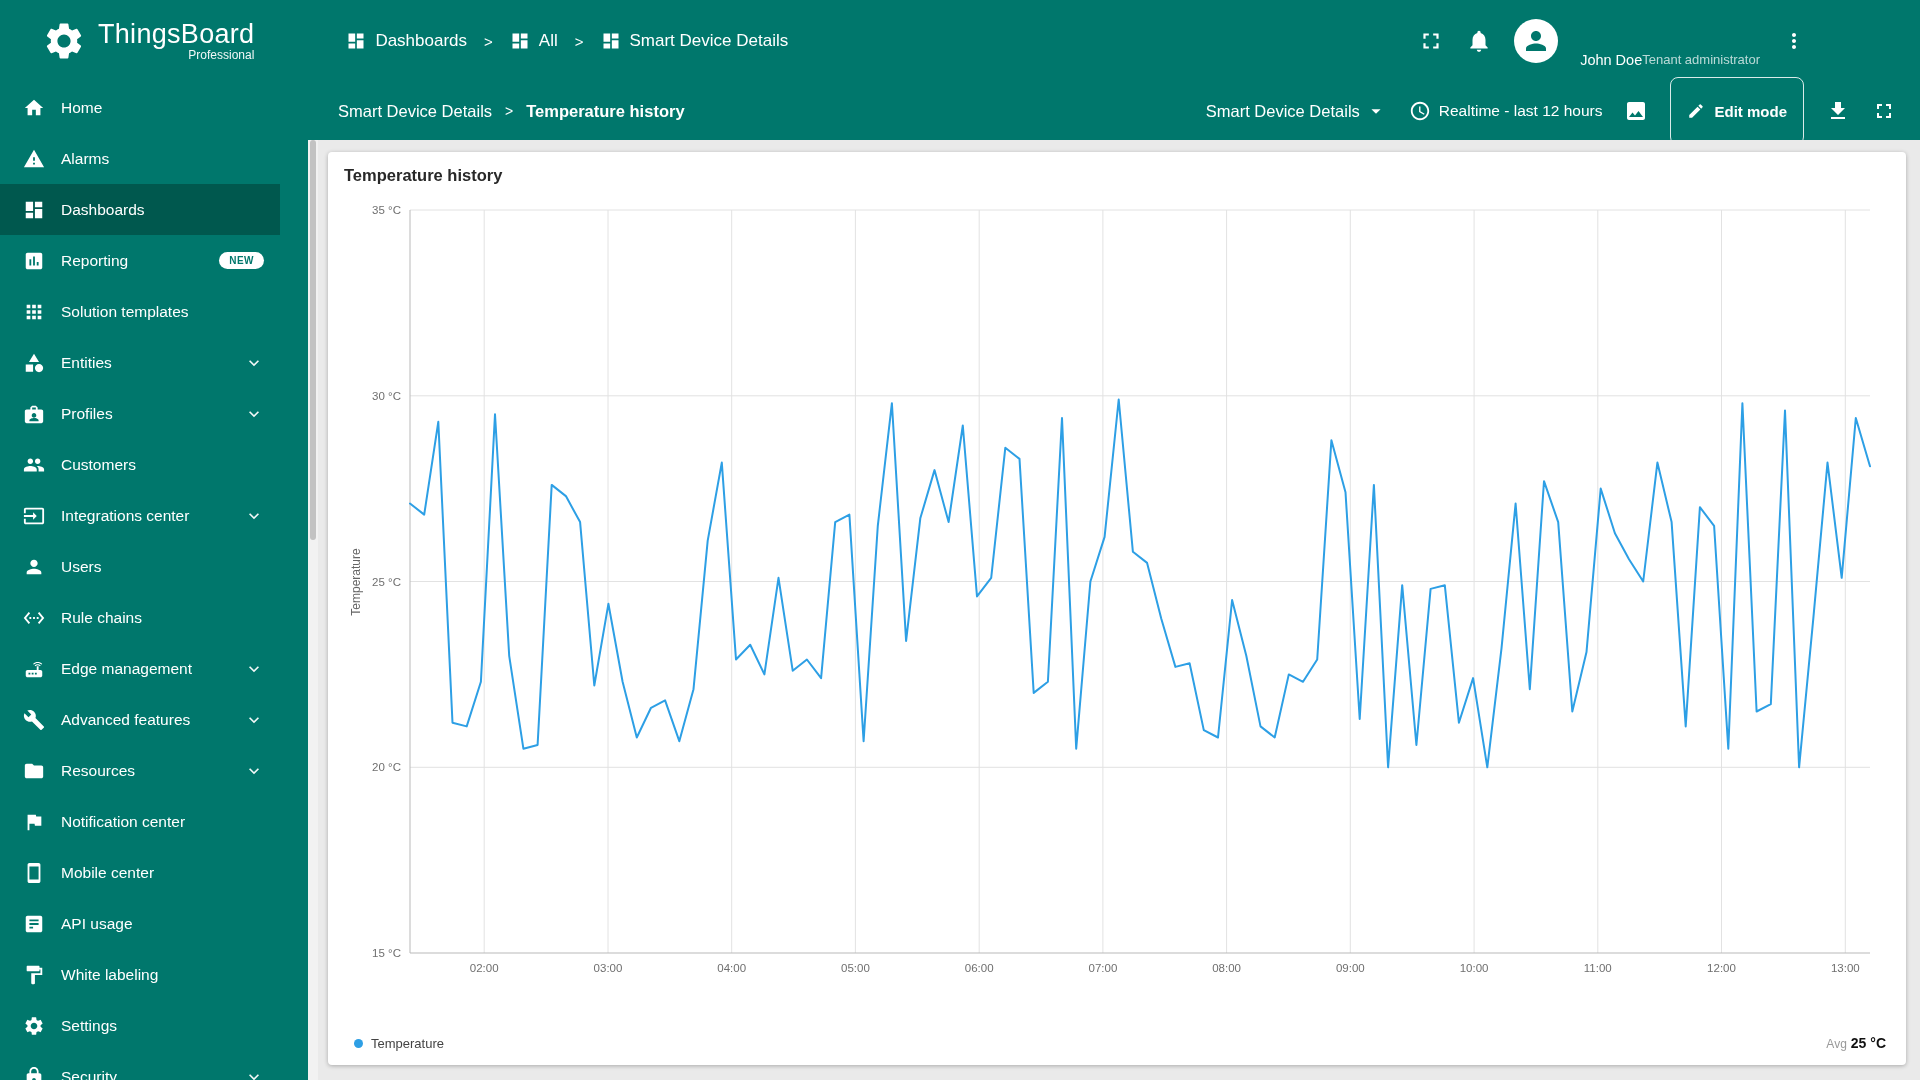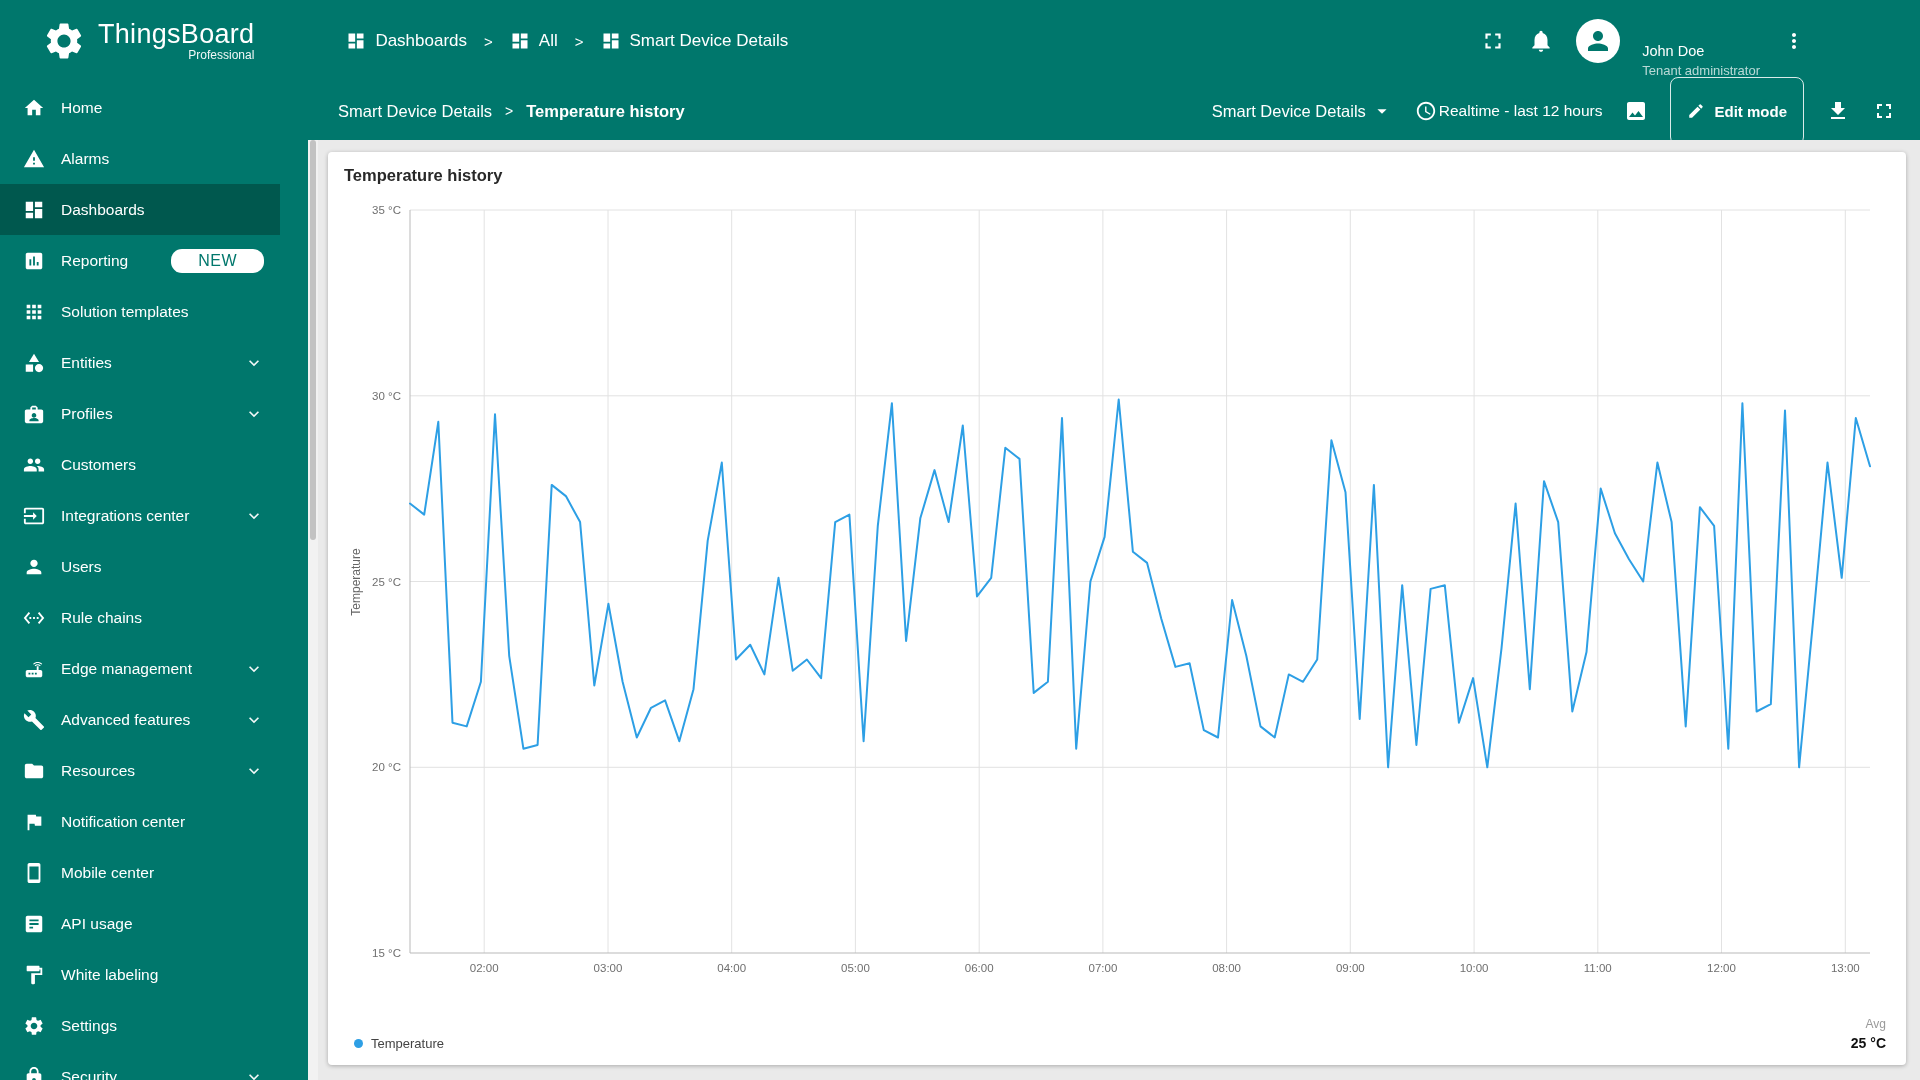--- a/index.html
+++ b/index.html
@@ -18,63 +18,63 @@
   .logo-sub{font-size:12px; opacity:.95; margin-top:-1px;}
   .header-bc{display:flex; align-items:center; margin-left:92px; font-size:17px;}
   .bc-item{display:flex; align-items:center; gap:9px; cursor:pointer;}
   .bc-icon svg{width:20px; height:20px;}
   .bc-sep{margin:0 17px; font-size:15px;}
   .header-right{margin-left:auto; display:flex; align-items:center; gap:22px;}
   .hbtn{cursor:pointer;}
   .hbtn svg{width:26px; height:26px;}
   .avatar{width:44px; height:44px; border-radius:50%; background:#fff; color:var(--teal); display:flex; align-items:center; justify-content:center; cursor:pointer;}
   .avatar svg{width:30px; height:30px;}
-  .user-info{display:flex; flex-direction:column; line-height:1.35; cursor:pointer;margin-top:39px;}
+  .user-info{display:flex; flex-direction:row; line-height:1.35; cursor:pointer;margin-top:39px;}
   .user-name{font-size:14.5px;}
   .user-role{font-size:13px; color:rgba(255,255,255,.72);}
   .kebab{cursor:pointer;}
   .kebab svg{width:24px; height:24px;}
 
   
   .sidebar{position:absolute; top:82px; left:0; width:280px; height:998px; background:var(--teal); color:#fff; overflow:hidden;}
   .nav-item{display:flex; align-items:center; height:51px; padding:0 16px 0 23px; gap:16px; font-size:15.5px; font-weight:500; cursor:pointer; white-space:nowrap;}
   .nav-item.selected{background:var(--teal-dark);}
   .nav-icon svg{width:22px; height:22px;}
-  .nav-badge{margin-left:auto; background:#fff; color:var(--teal); font-size:16px; font-weight:400; padding:3px 27px; border-radius:11px; letter-spacing:.5px;}
+  .nav-badge{margin-left:auto; background:#fff; color:var(--teal); font-size:10px; font-weight:700; padding:3px 10px; border-radius:11px; letter-spacing:.5px;}
   .nav-chevron{margin-left:auto;}
   .nav-chevron svg{width:20px; height:20px; opacity:.95;}
   .sb-scroll{position:absolute; top:140px; left:308px; width:10px; bottom:0; background:#f2f2f2;}
   .sb-thumb{position:absolute; top:0; left:2px; width:6px; height:400px; background:#c2c2c2; border-radius:3px;}
 
   
   .toolbar{position:absolute; top:82px; left:308px; right:0; height:58px; background:var(--teal); display:flex; align-items:center; color:#fff; padding:0 24px 0 30px;}
   .tb-parent{font-size:16.5px; cursor:pointer;}
   .tb-sep{margin:0 13px; font-size:14px;}
   .tb-current{font-size:16.5px; font-weight:700;}
   .tb-right{margin-left:auto; display:flex; align-items:center; gap:22px;}
   .state-sel{display:flex; align-items:center; gap:5px; font-size:16.5px; cursor:pointer;}
   .state-sel svg{width:22px; height:22px;}
-  .tw{display:flex; align-items:center; gap:2px; font-size:15.5px; cursor:pointer;}
+  .tw{display:flex; align-items:center; gap:8px; font-size:15.5px; cursor:pointer;}
   .tw svg{width:22px; height:22px;}
   .tbtn{cursor:pointer;}
   .tbtn svg{width:24px; height:24px;}
   .edit-btn{display:flex; align-items:center; gap:9px; border:1px solid rgba(255,255,255,.85); border-radius:8px; padding:24px 16px; font-size:15px; font-weight:700; cursor:pointer;}
   .edit-btn svg{width:18px; height:18px;}
 
   
   .content{position:absolute; top:140px; left:318px; right:0; bottom:0; background:#eaeaea; padding:12px 14px 15px 10px;}
   .card{background:#fff; border-radius:4px; box-shadow:0 1px 4px rgba(0,0,0,.28); height:913px; padding:14px 16px 8px; display:flex; flex-direction:column;}
   .widget-title{font-size:16.5px; font-weight:700; color:#282828; height:28px;}
   #chartsvg{font-family:"Liberation Sans","DejaVu Sans",sans-serif;}
   #chartsvg .tick{font-size:11.5px; fill:#6f6f6f;}
   #chartsvg .axis-label{font-size:12px; fill:#666;}
   .legend{flex:1; display:flex; align-items:flex-end; justify-content:space-between; padding:0 4px 6px 10px;}
   .legend-left{display:flex; align-items:center; gap:8px; font-size:13px; color:#444; cursor:pointer;}
   .legend-dot{width:9px; height:9px; border-radius:50%; background:#2d9fe5;}
-  .legend-right{display:flex; flex-direction:column; align-items:flex-end; gap:4px;}
+  .legend-right{display:flex; flex-direction:row; align-items:flex-end; gap:4px;}
   .agg-header{font-size:12px; color:#9a9a9a;}
   .agg-value{font-size:14px; font-weight:700; color:#111;}
 </style>
 </head>
 <body>
 
 <div class="header">
   <div class="logo">
     <span class="icon logo-gear">
         <svg viewBox="0 0 24 24">

